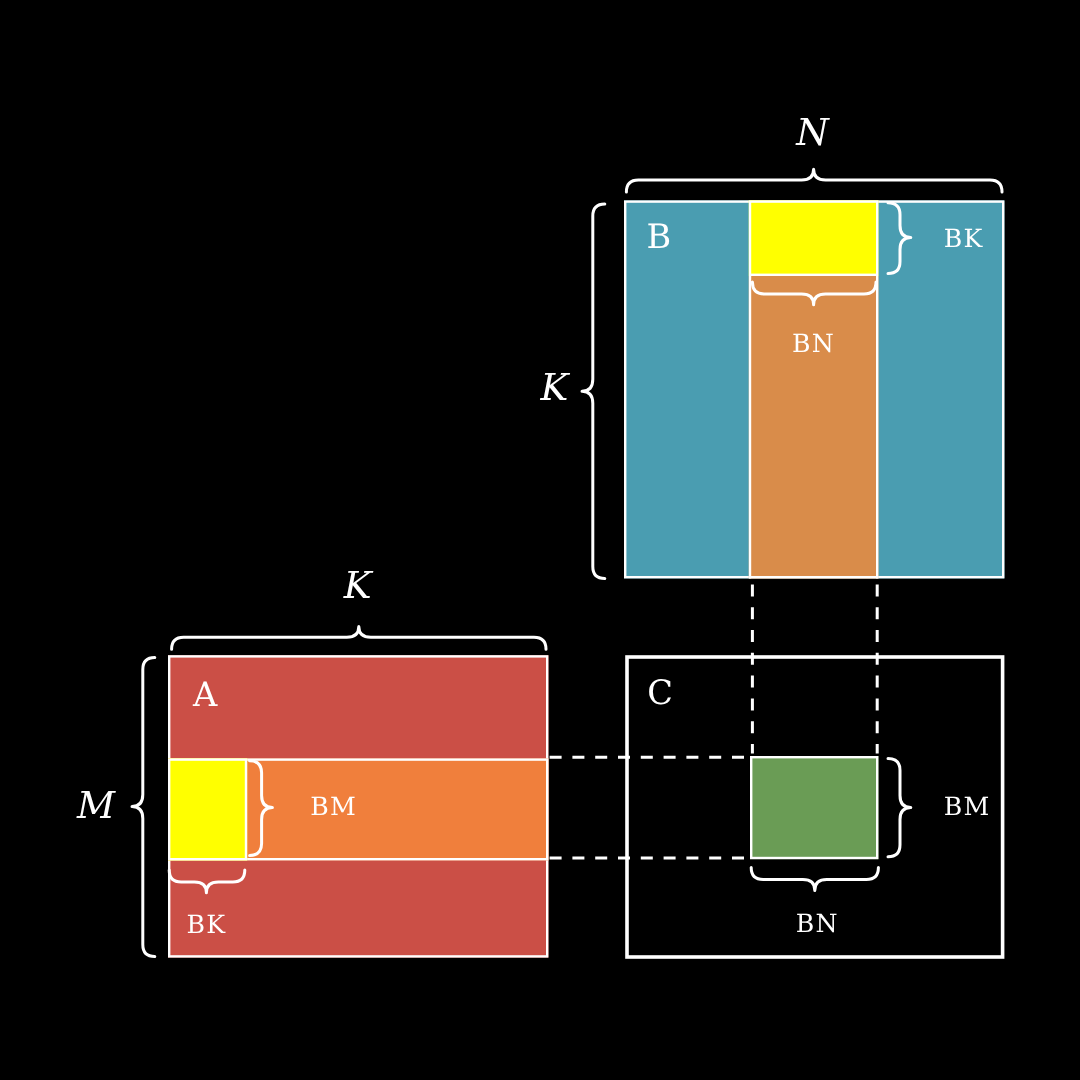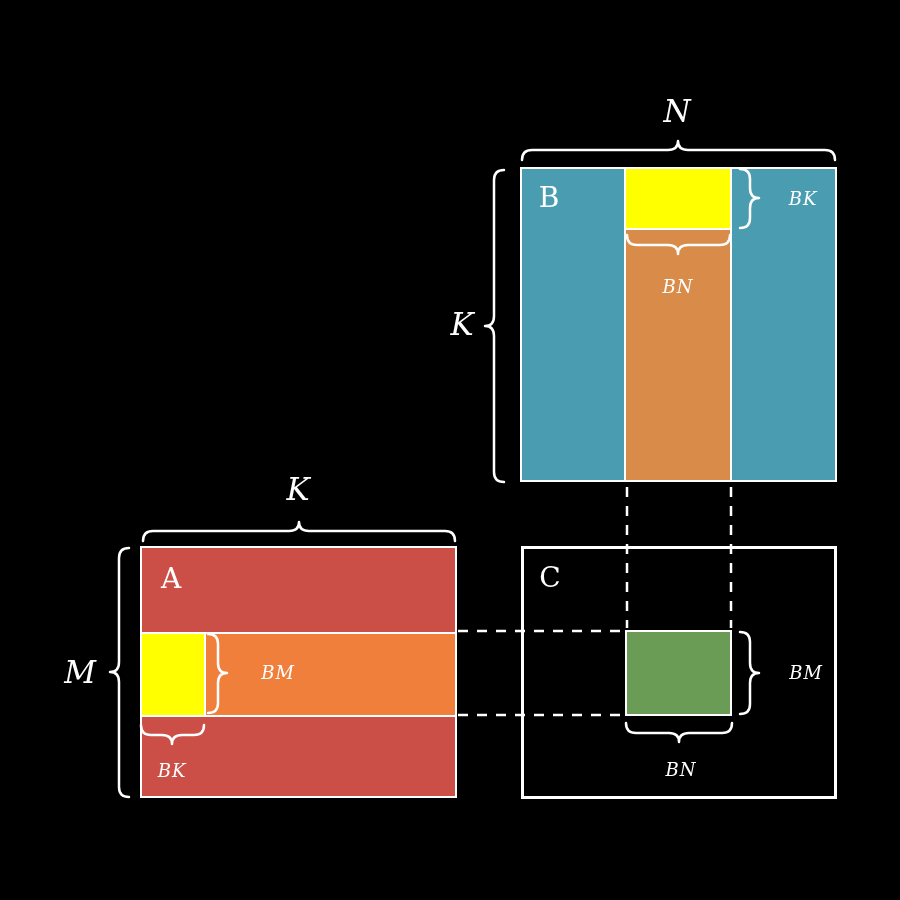--- a/index.html
+++ b/index.html
@@ -29,21 +29,21 @@
   .matrix-c{left:521px;top:546px;width:316px;height:253px;background:var(--matrix-c-fill);border:3px solid var(--outline);}
   .c-green{left:625px;top:630px;width:107px;height:86px;background:var(--output-tile-green);border:2px solid var(--outline);z-index:2;}
 
   svg.overlay{position:absolute;left:0;top:0;z-index:5;pointer-events:none;}
   .brace{fill:none;stroke:var(--outline);stroke-width:2.5;stroke-linecap:round;stroke-linejoin:round;}
   .dash{fill:none;stroke:var(--outline);stroke-width:2.5;stroke-dasharray:10 9;}
 
   .lbl{position:absolute;color:#fff;z-index:6;transform:translate(-50%,-50%);white-space:nowrap;line-height:1;}
   .matlbl{font-size:28px;}
   .dimlbl{font-size:31px;font-style:italic;}
-  .tilelbl{font-size:18px;font-style:italic;letter-spacing:1px;}
+  .tilelbl{font-size:21px;letter-spacing:1px;}
 </style>
 </head>
 <body>
 
 <div class="canvas">
 
   <div class="block matrix-b"></div>
   <div class="block b-yellow"></div>
   <div class="block b-orange"></div>
 

